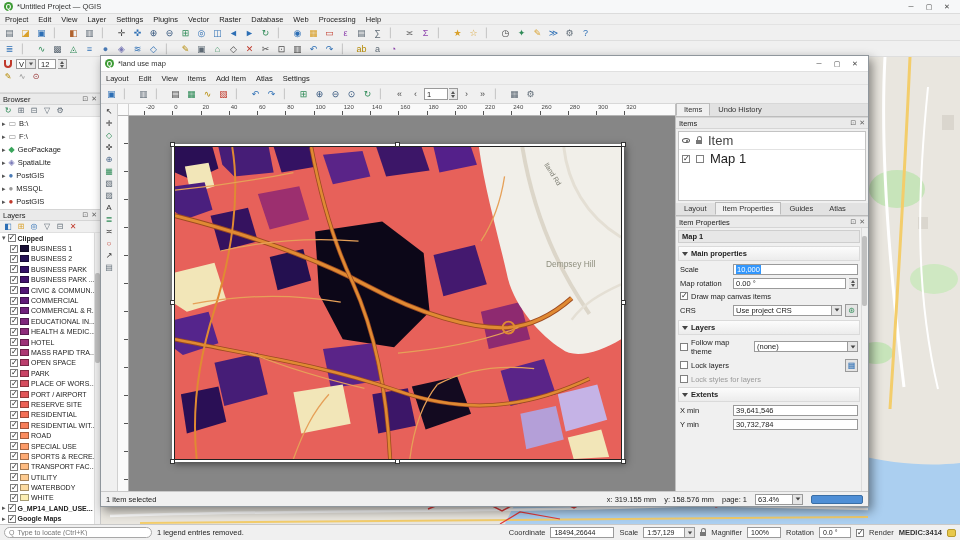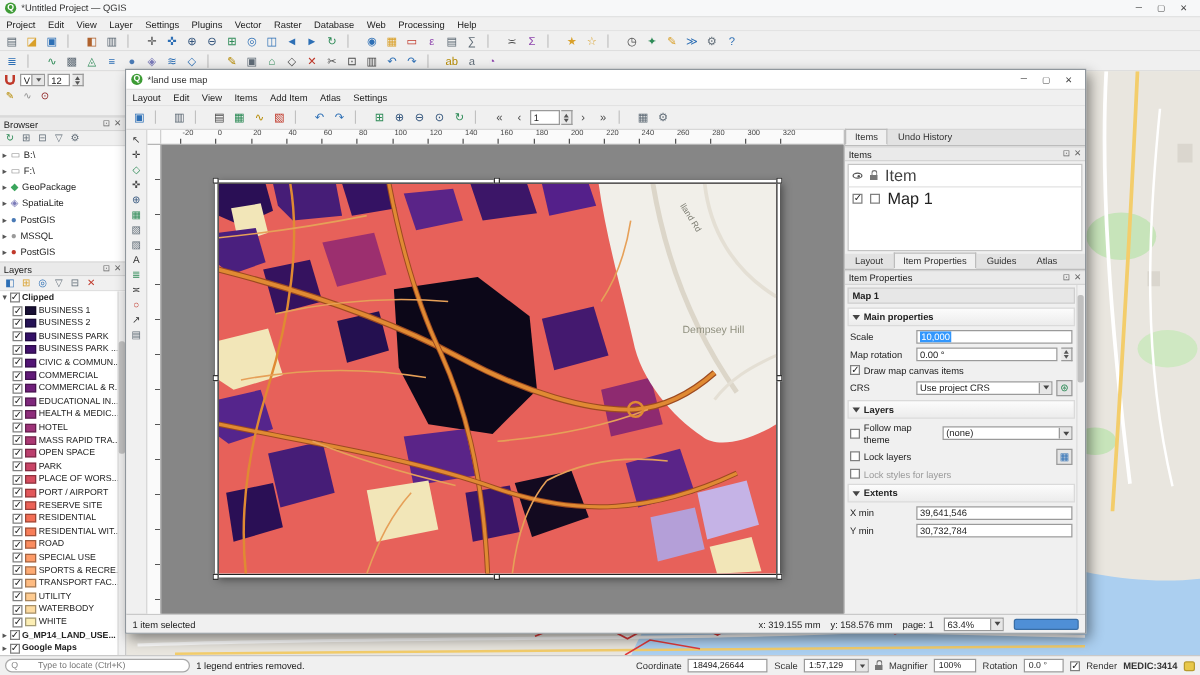--- a/index.html
+++ b/index.html
@@ -92,21 +92,21 @@
   .combo{position:relative;padding-right:11px;}
   .combo .dd{position:absolute;right:0;top:0;bottom:0;width:10px;background:#e6e6e6;border-left:1px solid #9a9a9a;display:flex;align-items:center;justify-content:center;}
   .sqbtn{width:13px;height:13px;border:1px solid #9a9a9a;background:#e4e4e4;display:flex;align-items:center;justify-content:center;font-size:8px;flex:none;}
   .dis{color:#9a9a9a;}
   .props .vscroll{right:1px;top:0;bottom:0;}
   .lw-status{height:15px;border-top:1px solid #c9c9c9;background:#f0f0f0;display:flex;align-items:center;gap:8px;padding:0 5px;font-size:7.5px;}
   .zoombar{width:52px;height:9px;background:#4f8fd6;border:1px solid #3a6ea5;border-radius:2px;}
 
   
   .statusbar{position:absolute;left:0;top:524px;width:960px;height:16px;background:#f0f0f0;border-top:1px solid #c9c9c9;display:flex;align-items:center;gap:5px;padding:0 4px;font-size:7.5px;}
-  .locate{width:148px;height:11px;border:1px solid #a8a8a8;border-radius:6px;background:#fff;display:flex;align-items:center;padding:4px 4px;gap:16px;}
+  .locate{width:148px;height:11px;border:1px solid #a8a8a8;border-radius:6px;background:#fff;display:flex;align-items:center;padding:4px 4px;gap:3px;}
   .locate input{border:none;outline:none;flex:1;font-size:7px;font-family:"Liberation Sans",sans-serif;color:#333;background:transparent;padding:0;min-width:0;}
   .sb-inp{height:11px;background:#fff;border:1px solid #9a9a9a;display:flex;align-items:center;padding:0 3px;font-size:7px;}
   .sb-lbl{color:#333;}
   .msgicon{width:9px;height:8px;background:#e8c84a;border:1px solid #b89b2e;border-radius:2px;}
 </style>
 </head>
 <body>
 
 <div class="screen">
 

